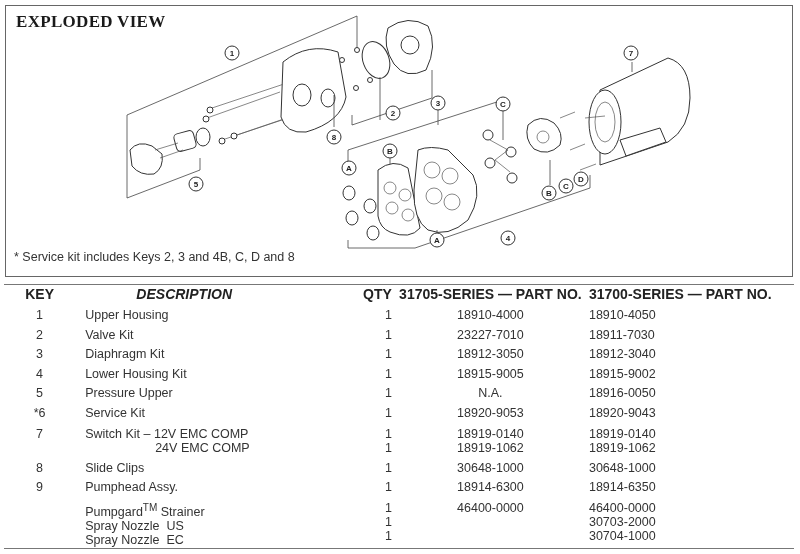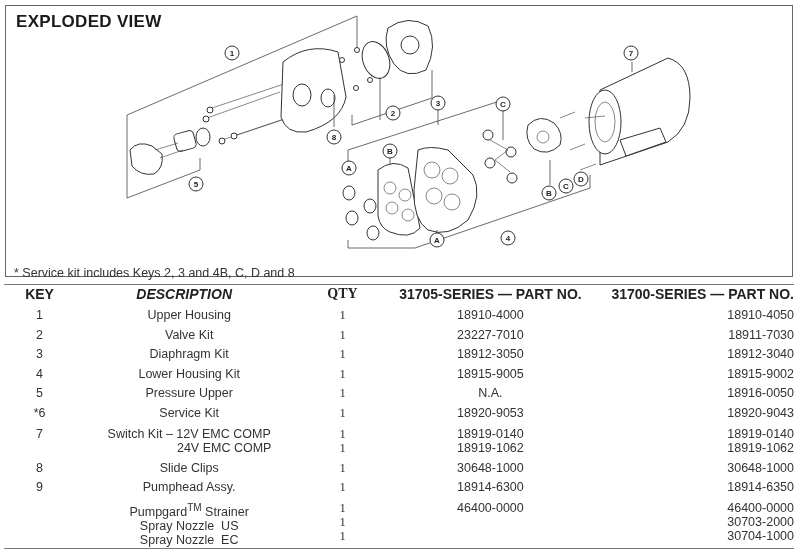--- a/index.html
+++ b/index.html
@@ -1,37 +1,37 @@
 <!DOCTYPE html>
 <html><head>
 <meta charset="utf-8">
 <style>
   html, body { margin: 0; padding: 0; background: #ffffff; }
   body { width: 800px; height: 554px; position: relative; overflow: hidden;
          font-family: "Liberation Sans", sans-serif; color: #222; }
   .frame { position: absolute; left: 5px; top: 5px; width: 788px; height: 272px;
            border: 1.5px solid #666; box-sizing: border-box; }
   .title { position: absolute; left: 16px; top: 12px; font-size: 17px; font-weight: bold;
-           letter-spacing: 0.3px; color: #1a1a1a; font-family: Liberation Sans, sans-serif; text-align: center; }
-  .footnote { position: absolute; left: 14px; top: 266px; font-size: 12.5px; color: #333; }
+           letter-spacing: 0.3px; color: #1a1a1a; font-family: Liberation Serif, serif; text-align: center; }
+  .footnote { position: absolute; left: 14px; top: 250px; font-size: 12.5px; color: #333; }
   svg.diagram { position: absolute; left: 0; top: 0; }
   .rule { position: absolute; left: 4px; width: 790px; height: 0; border-top: 1.5px solid #777; }
   table.parts { position: absolute; left: 4px; top: 286px; width: 790px; border-collapse: collapse;
                 font-size: 12.5px; color: #333; }
   table.parts th { font-weight: bold; font-size: 14px; color: #222; padding: 0 0 6px 0; height: 16px; }
   table.parts td { padding: 0; line-height: 14px; vertical-align: top; }
   table.parts tr.r td { height: 19.6px; }
   table.parts tr.r2 td { height: 34px; padding-top: 1px; }
   table.parts tr.r3 td { height: 48px; padding-top: 1px; }
   .c-key { width: 72px; text-align: center; }
-  .c-desc { width: 210px; text-align: center; padding-left: 10px !important; }
+  .c-desc { width: 210px; text-align: left; padding-left: 10px !important; }
   th.c-desc { text-align: center; padding-left: 0 !important; font-style: italic; }
-  .c-qty { width: 100px; text-align: center; font-family: Liberation Serif, serif; }
+  .c-qty { width: 100px; text-align: right; }
   .c-a { width: 200px; text-align: center; margin-top: 8px; }
-  .c-b { width: 208px; text-align: right; }
+  .c-b { width: 208px; text-align: left; }
   .indent { padding-left: 70px; }
   sup { font-size: 10px; }
   .callout circle { fill: #fff; stroke: #333; stroke-width: 1; }
   .callout text { font-size: 8px; font-weight: bold; fill: #222; text-anchor: middle;
                   font-family: "Liberation Sans", sans-serif; }
   .ln { stroke: #444; stroke-width: 0.8; fill: none; }
   .part { stroke: #333; stroke-width: 1; fill: #fff; }
   .thin { stroke: #555; stroke-width: 0.7; fill: none; }
 </style>
 </head>

